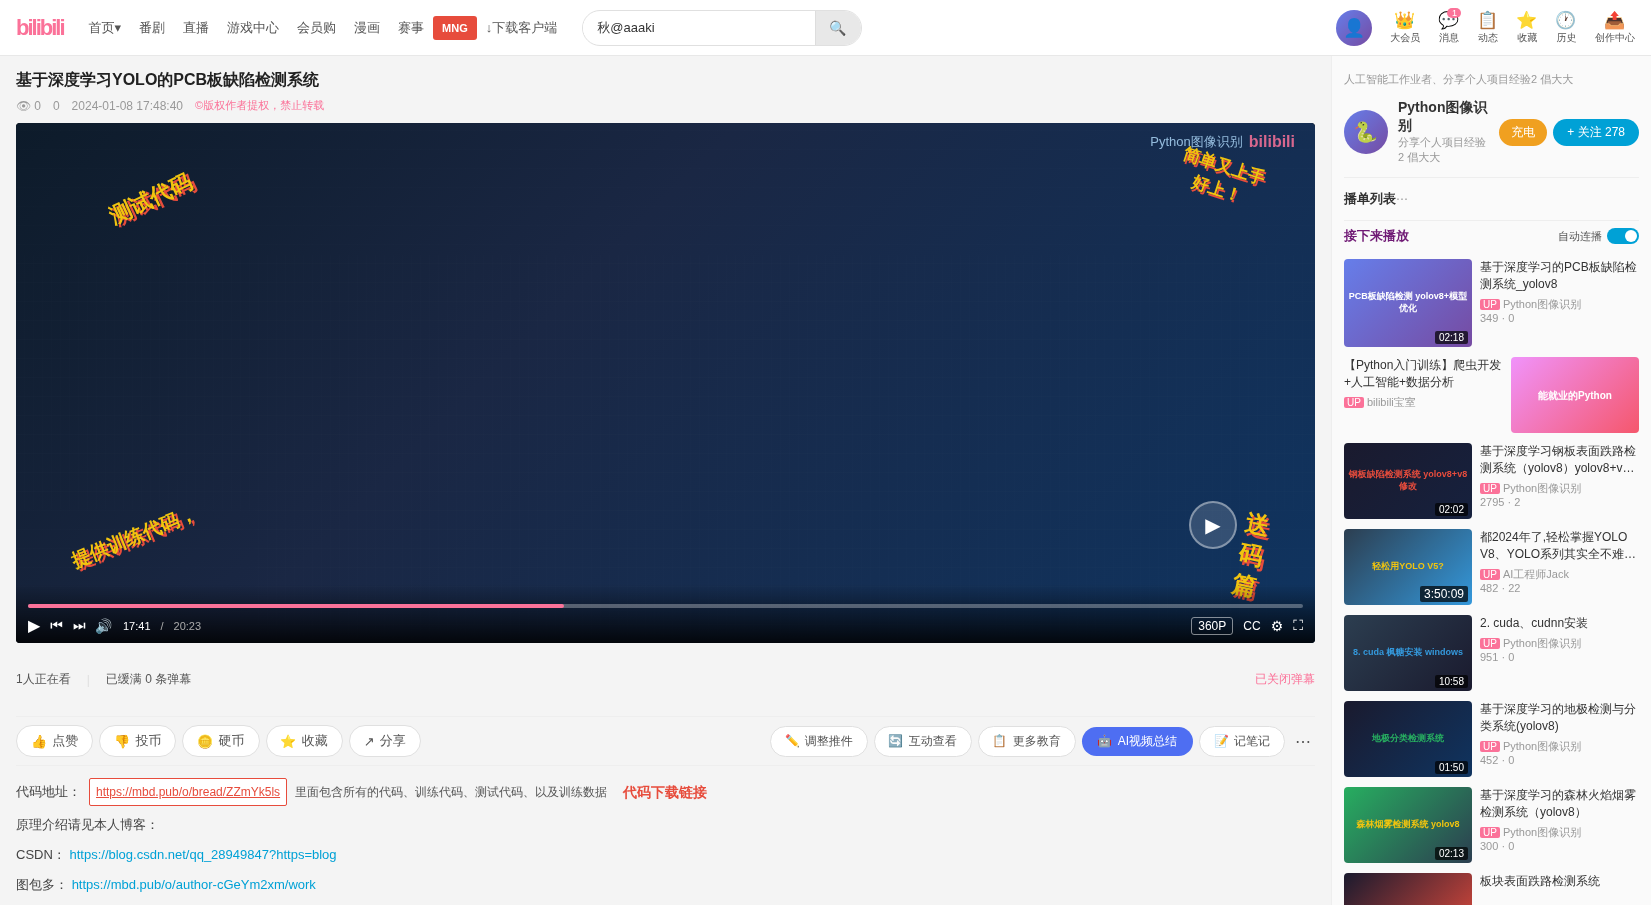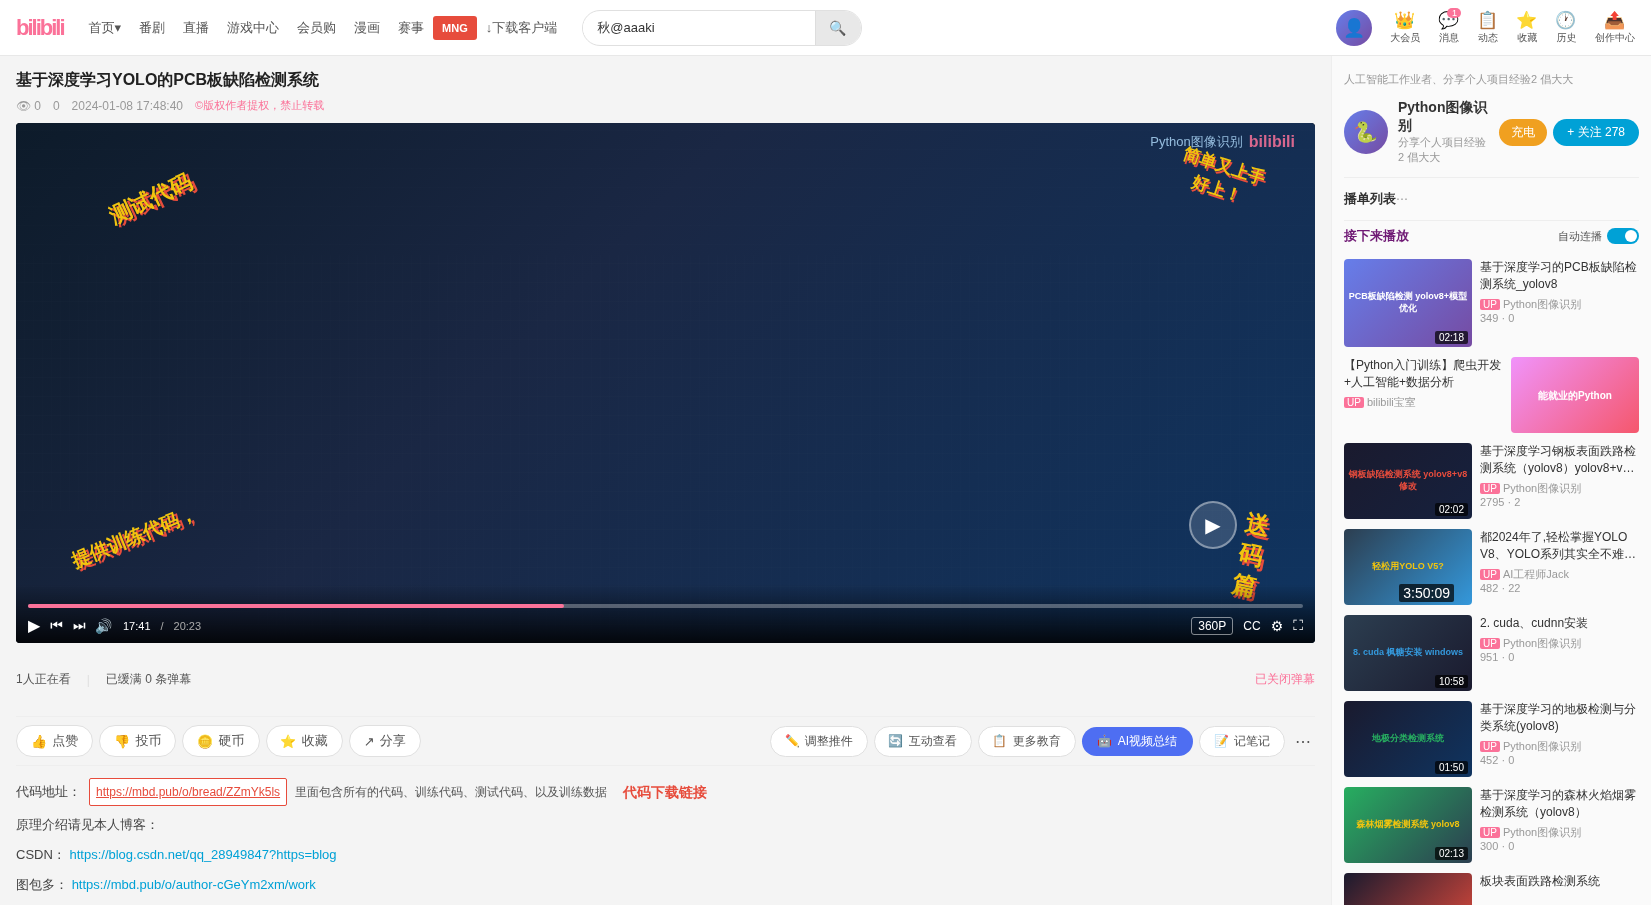--- a/index.html
+++ b/index.html
@@ -275,21 +275,21 @@
             <div style="font-size:11px;color:#999;">
               <span style="font-size:10px;background:#fb7299;color:#fff;padding:0 3px;border-radius:2px;margin-right:3px;">UP</span>Python图像识别
             </div>
             <div style="font-size:11px;color:#999;">2795 · 2</div>
           </div>
         </div>
 
         <div style="display:flex;gap:8px;cursor:pointer;">
           <div style="width:128px;min-width:128px;height:76px;border-radius:4px;background:linear-gradient(135deg,#2c3e50,#3498db);overflow:hidden;position:relative;flex-shrink:0;display:flex;align-items:center;justify-content:center;">
             <span style="color:#f1c40f;font-size:9px;font-weight:bold;padding:4px;text-align:center;line-height:1.3;">轻松用YOLO V5?</span>
-            <div style="position:absolute;bottom:3px;right:18px;background:rgba(0,0,0,0.7);color:#fff;font-size:14px;padding:1px 4px;border-radius:2px;">3:50:09</div>
+            <div style="position:absolute;bottom:3px;right:4px;background:rgba(0,0,0,0.7);color:#fff;font-size:12px;padding:1px 4px;border-radius:2px;">3:50:09</div>
           </div>
           <div style="flex:1;min-width:0;">
             <div style="font-size:12px;color:#333;line-height:1.4;display:-webkit-box;-webkit-line-clamp:2;-webkit-box-orient:vertical;overflow:hidden;margin-bottom:4px;">都2024年了,轻松掌握YOLO V8、YOLO系列其实全不难、零难度、零...</div>
             <div style="font-size:11px;color:#999;">
               <span style="font-size:10px;background:#fb7299;color:#fff;padding:0 3px;border-radius:2px;margin-right:3px;">UP</span>AI工程师Jack
             </div>
             <div style="font-size:11px;color:#999;">482 · 22</div>
           </div>
         </div>
 

